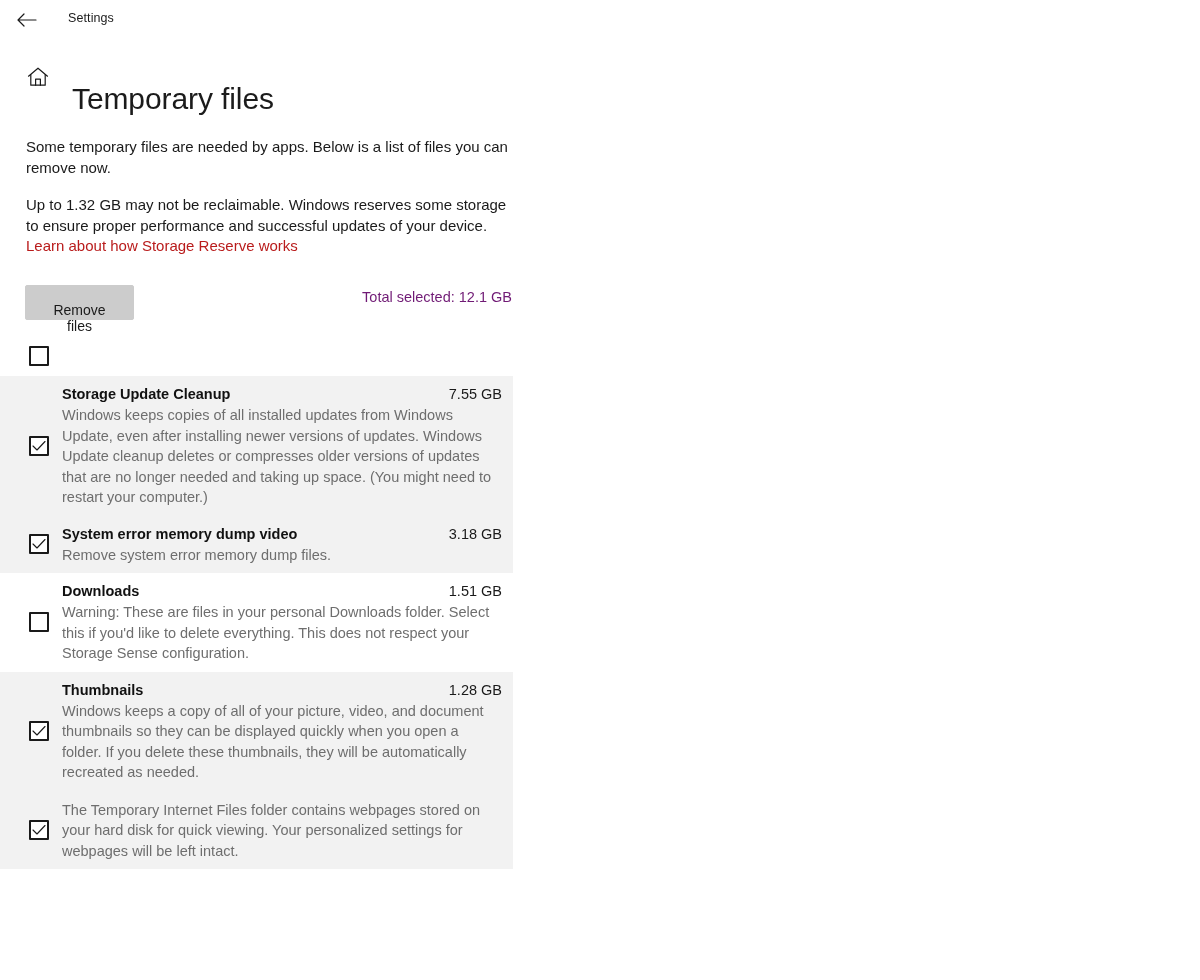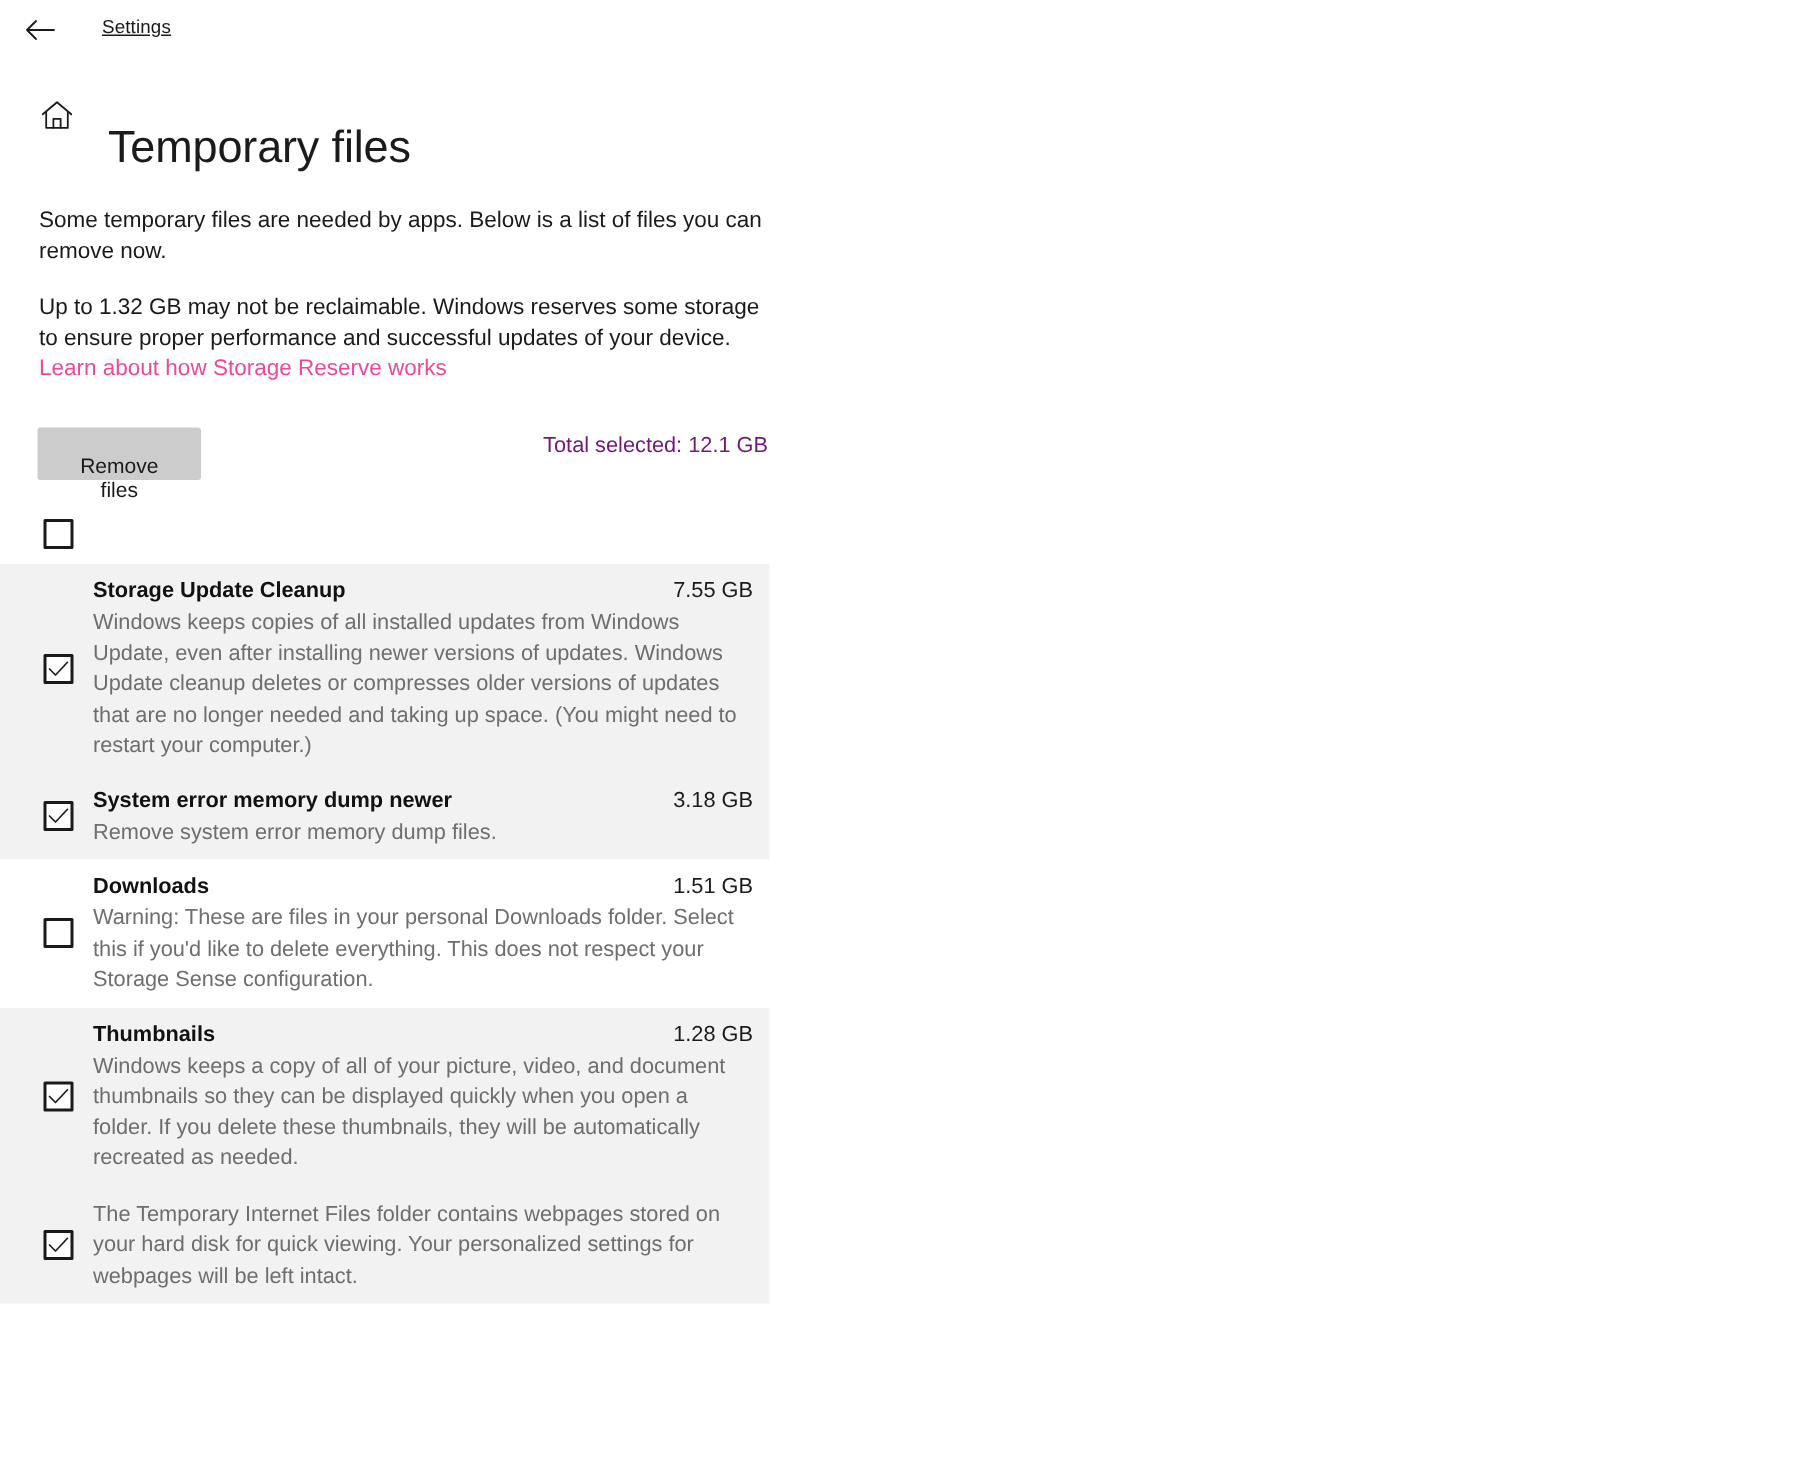--- a/index.html
+++ b/index.html
@@ -47,21 +47,20 @@
   }
   .back-button svg { display: block; }
   .app-name {
     position: absolute;
     left: 68px;
     top: 10px;
     font-size: 12.5px;
     line-height: 16px;
     color: #1a1a1a;
     letter-spacing: 0.1px;
-    text-decoration: underline;
   }
 
   
   .header-row {
     position: absolute;
     left: 0;
     top: 56px;
     height: 46px;
     display: flex;
     align-items: center;
@@ -102,21 +101,21 @@
     line-height: 21px;
     color: #1a1a1a;
   }
   .intro p:last-of-type { margin-bottom: 0; }
   .learn-link {
     position: absolute;
     left: 26px;
     top: 236px;
     font-size: 15px;
     line-height: 20px;
-    color: #ec4899;
+    color: #b91c1c;
     text-decoration: none;
     cursor: pointer;
     text-align: center;
   }
 
   
   .remove-button {
     position: absolute;
     left: 25px;
     top: 285px;
@@ -267,21 +266,21 @@
           </div>
         </div>
         <div class="file-row">
           <div class="checkbox checked">
             <svg width="14" height="12" viewBox="0 0 14 12" fill="none" xmlns="http://www.w3.org/2000/svg">
               <path d="M1 6L5 10L13 1.5" stroke="#1a1a1a" stroke-width="1.1" stroke-linecap="round" stroke-linejoin="round"></path>
             </svg>
           </div>
           <div class="row-body">
             <div class="row-head">
-              <div class="row-title">System error memory dump newer</div>
+              <div class="row-title">System error memory dump video</div>
               <div class="row-size">3.18 GB</div>
             </div>
             <div class="row-desc">Remove system error memory dump files.</div>
           </div>
         </div>
       </div>
       <div class="group plain">
         <div class="file-row">
           <div class="checkbox"></div>
           <div class="row-body">

